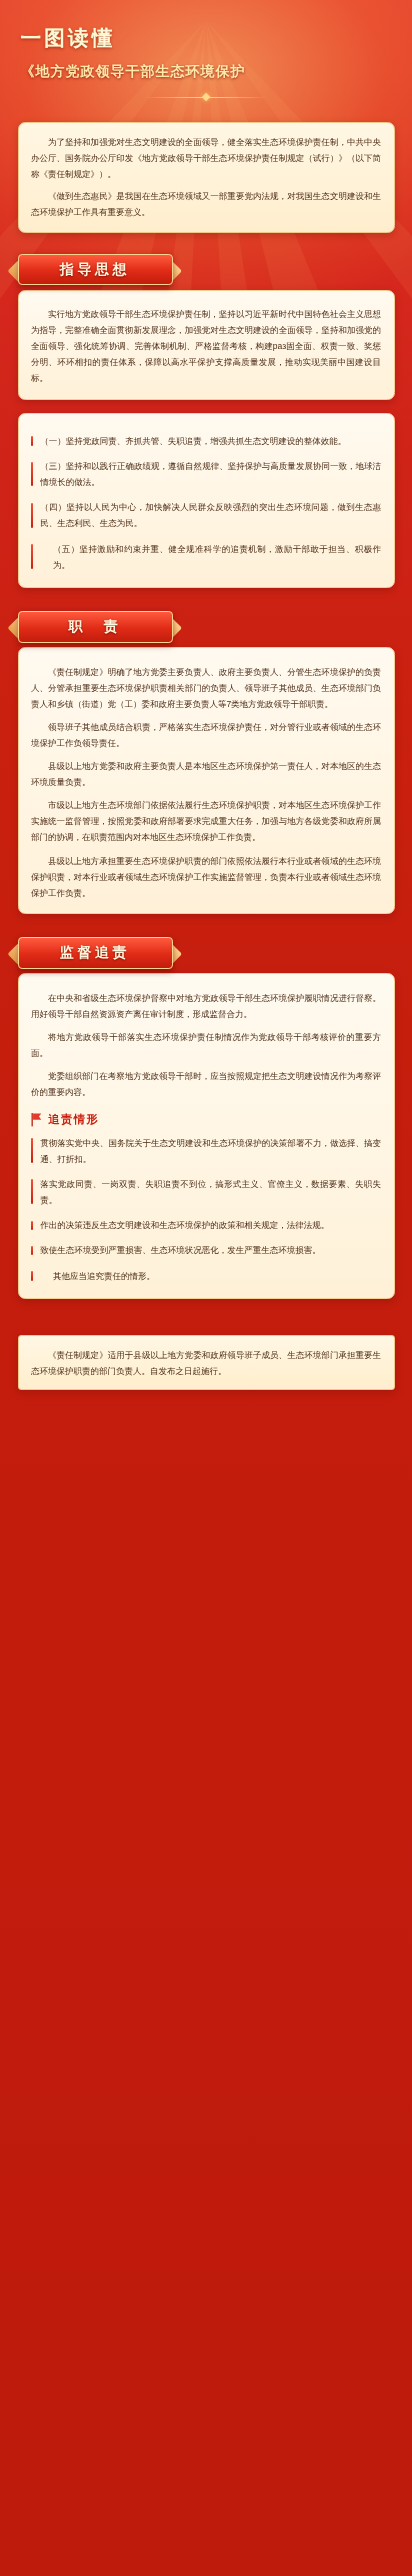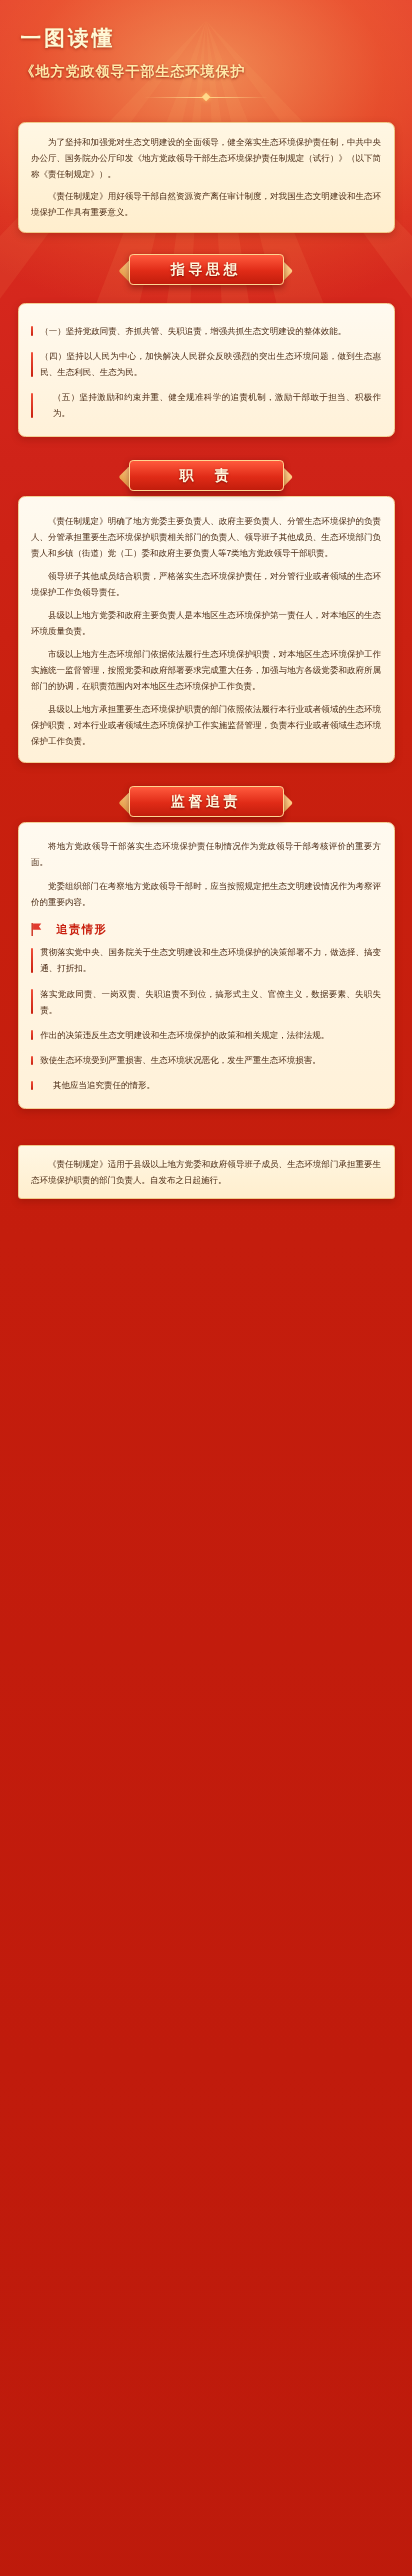--- a/index.html
+++ b/index.html
@@ -98,21 +98,21 @@
 
   
   .section { margin-bottom: 13.4px; }
   .sec-head {
     position: relative;
     width: 100%;
     height: 51px;
     margin-bottom: -5.2px;
     display: flex;
     align-items: center;
-    justify-content: center;
+    justify-content: flex-start;
     z-index: 3;
   }
   .ribbon {
     position: relative;
     min-width: 155px;
     padding: 5.7px 29px;
     background: linear-gradient(180deg, #ff5a3d 0%, #e02b17 55%, #c21d0c 100%);
     border: 1px solid #ffd591;
     border-radius: 4.1px;
     box-shadow: 0 2.1px 6.2px rgba(80,5,0,.45);
@@ -153,21 +153,21 @@
     color: #4a2a14;
     text-align: justify;
     text-indent: 2em;
   }
   .sec-body p:last-child { margin-bottom: 0; }
 
   
   .sub-head {
     display: flex;
     align-items: center;
-    gap: 14px;
+    gap: 6px;
     margin: 12.4px 0 7.2px 0;
   }
   .flag-icon { width: 11.3px; height: 13.4px; display: block; flex: 0 0 auto; }
   .sub-head-text {
     font-family: "DejaVu Serif", "Liberation Serif", serif;
     font-size: 11.3px;
     font-weight: bold;
     letter-spacing: 1.5px;
     color: #c9200f;
   }
@@ -238,35 +238,39 @@
     <div class="gold-divider">
       <div class="bar"></div>
       <div class="dot"></div>
     </div>
   </div>
 
   <div class="content">
 
     <div class="card-cream">
       <p>为了坚持和加强党对生态文明建设的全面领导，健全落实生态环境保护责任制，中共中央办公厅、国务院办公厅印发《地方党政领导干部生态环境保护责任制规定（试行）》（以下简称《责任制规定》）。</p>
-      <p>《责任制规定》用好领导干部自然资源资产离任审计制度，对我国生态文明建设和生态环境保护工作具有重要意义。</p>
+      <p>《做到生态惠民》是我国在生态环境领域又一部重要党内法规，对我国生态文明建设和生态环境保护工作具有重要意义。</p>
     </div>
 
     <div class="section">
       <div class="sec-head">
         <div class="ribbon">
           <span class="ribbon-text">指导思想</span>
         </div>
       </div>
+      <div class="sec-body">
+        <p>实行地方党政领导干部生态环境保护责任制，坚持以习近平新时代中国特色社会主义思想为指导，完整准确全面贯彻新发展理念，加强党对生态文明建设的全面领导，坚持和加强党的全面领导、强化统筹协调、完善体制机制、严格监督考核，构建раз固全面、权责一致、奖惩分明、环环相扣的责任体系，保障以高水平保护支撑高质量发展，推动实现美丽中国建设目标。</p>
+      </div>
     </div>
 
     <div class="section">
       <div class="sec-body">
         <div class="bullet-list">
           <div class="bullet-item">（一）坚持党政同责、齐抓共管、失职追责，增强共抓生态文明建设的整体效能。</div>
+          <div class="bullet-item">（三）坚持和以践行正确政绩观，遵循自然规律、坚持保护与高质量发展协同一致，地球洁情境长的做法。</div>
           <div class="bullet-item">（四）坚持以人民为中心，加快解决人民群众反映强烈的突出生态环境问题，做到生态惠民、生态利民、生态为民。</div>
           <div class="bullet-item">（五）坚持激励和约束并重、健全规准科学的追责机制，激励干部敢于担当、积极作为。</div>
         </div>
       </div>
     </div>
 
     <div class="section">
       <div class="sec-head">
         <div class="ribbon">
           <span class="ribbon-text">职　责</span>
@@ -281,20 +285,21 @@
       </div>
     </div>
 
     <div class="section">
       <div class="sec-head">
         <div class="ribbon">
           <span class="ribbon-text">监督追责</span>
         </div>
       </div>
       <div class="sec-body">
+        <p>在中央和省级生态环境保护督察中对地方党政领导干部生态环境保护履职情况进行督察。用好领导干部自然资源资产离任审计制度，形成监督合力。</p>
         <p>将地方党政领导干部落实生态环境保护责任制情况作为党政领导干部考核评价的重要方面。</p>
         <p>党委组织部门在考察地方党政领导干部时，应当按照规定把生态文明建设情况作为考察评价的重要内容。</p>
 
         <div class="sub-head">
           <svg class="flag-icon" viewBox="0 0 22 26">
             <rect x="1" y="0" width="2.6" height="26" fill="#c9200f"></rect>
             <path d="M4 1 L20 1 L15.5 7 L20 13 L4 13 Z" fill="#e23a2e"></path>
           </svg>
           <span class="sub-head-text">追责情形</span>
         </div>

